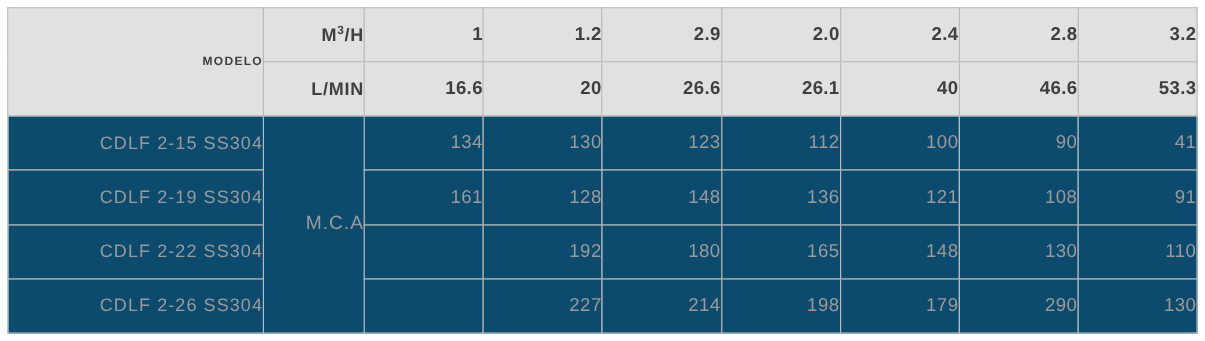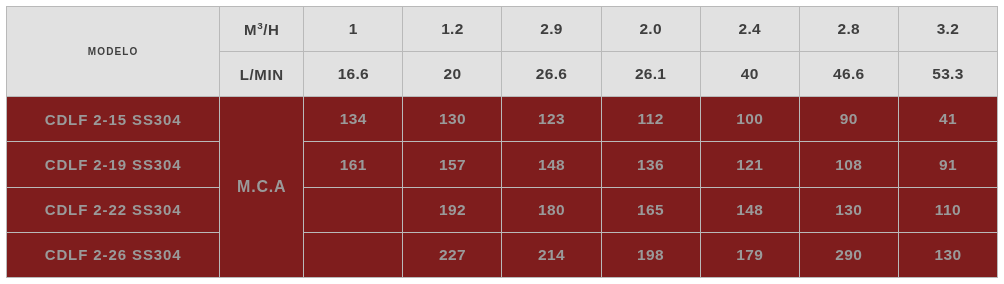--- a/index.html
+++ b/index.html
@@ -24,21 +24,21 @@
 
   table.pump-table {
     border-collapse: collapse;
     table-layout: fixed;
     width: 992px;
     height: 272px;
   }
 
   table.pump-table td {
     border: 1px solid #b9b9b9;
-    text-align: center;
+    text-align: right;
     vertical-align: middle;
     padding: 0;
   }
 
   
   td.hd {
     background: #e1e1e1;
     color: #3f3f3f;
     font-weight: bold;
     font-size: 15.5px;
@@ -48,23 +48,23 @@
     font-size: 10px;
     letter-spacing: 1.1px;
   }
   td.hd-unit {
     font-size: 15px;
     letter-spacing: 0.6px;
   }
 
   
   td.bd {
-    background: #7f1d1d;
+    background: #0c4a6e;
     color: #9a9a9a;
-    font-weight: bold;
+    font-weight: normal;
     font-size: 15.5px;
     letter-spacing: 0.4px;
   }
   td.model-cell {
     font-size: 15px;
     letter-spacing: 0.9px;
   }
   td.mca-cell {
     font-size: 16px;
     letter-spacing: 0.8px;
@@ -126,21 +126,21 @@
           <td class="bd">130</td>
           <td class="bd">123</td>
           <td class="bd">112</td>
           <td class="bd">100</td>
           <td class="bd">90</td>
           <td class="bd">41</td>
         </tr>
         <tr>
           <td class="bd model-cell">CDLF 2-19 SS304</td>
           <td class="bd">161</td>
-          <td class="bd">157</td>
+          <td class="bd">128</td>
           <td class="bd">148</td>
           <td class="bd">136</td>
           <td class="bd">121</td>
           <td class="bd">108</td>
           <td class="bd">91</td>
         </tr>
         <tr>
           <td class="bd model-cell">CDLF 2-22 SS304</td>
           <td class="bd"></td>
           <td class="bd">192</td>

